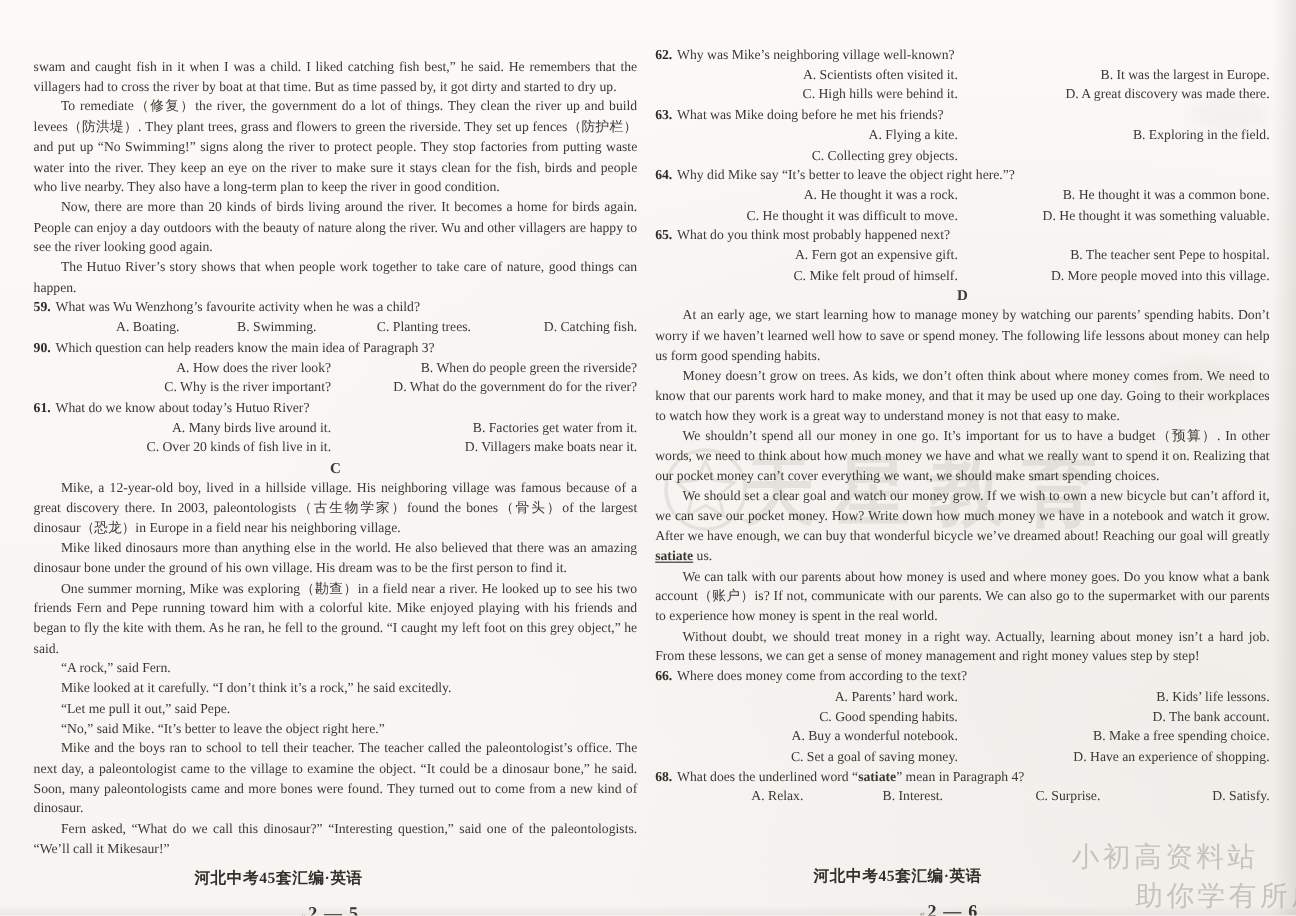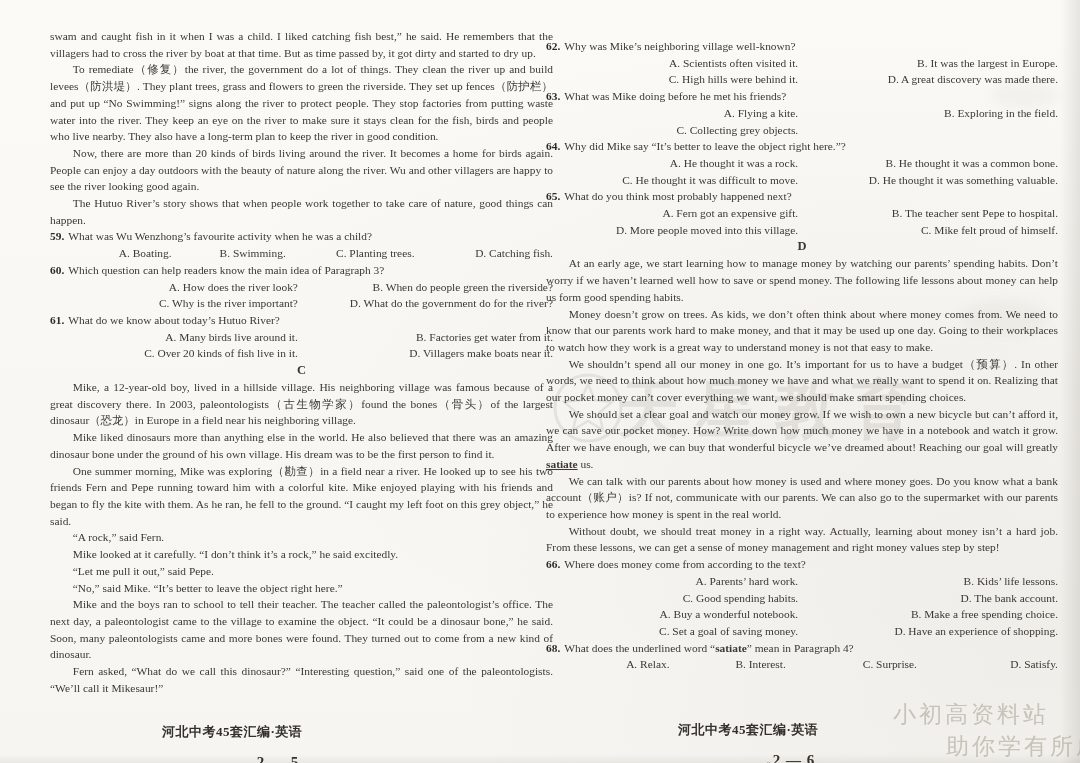--- a/index.html
+++ b/index.html
@@ -13,21 +13,21 @@
     background:
       radial-gradient(ellipse at 80% 45%, rgba(120,113,100,0.045), transparent 55%),
       radial-gradient(ellipse at 95% 85%, rgba(120,113,100,0.06), transparent 40%),
       linear-gradient(#fbfaf7,#f6f5f1);}
   .edge-r{position:absolute;right:0;top:0;width:20px;height:100%;
     background:linear-gradient(to right,transparent,rgba(90,84,72,0.13));}
   .edge-b{position:absolute;left:0;bottom:0;width:100%;height:9px;
     background:linear-gradient(to bottom,transparent,rgba(90,84,72,0.08));}
 
   .page{position:absolute;font-size:11.4px;line-height:16.7px;text-align:justify;}
-  .page-left{left:28px;top:28px;width:503px;margin-left:22px;}
+  .page-left{left:28px;top:48px;width:503px;}
   .page-right{left:546px;top:38px;width:512px;}
 
   p{margin:0;text-indent:2em;}
   p.noindent{text-indent:0;}
 
   .section-label{text-align:center;font-weight:bold;font-size:12.5px;line-height:17px;text-indent:0;}
 
   .question .stem{text-align:left;}
   .qnum{font-weight:bold;margin-right:4px;color:#2e2b26;}
   .opts{display:grid;padding-left:1.5em;text-align:left;}
@@ -81,21 +81,21 @@
       <div class="stem"><span class="qnum">59.</span><span>What was Wu Wenzhong’s favourite activity when he was a child?</span></div>
       <div class="opts cols4">
         <span class="opt">A. Boating.</span>
         <span class="opt">B. Swimming.</span>
         <span class="opt">C. Planting trees.</span>
         <span class="opt">D. Catching fish.</span>
       </div>
     </div>
 
     <div class="question">
-      <div class="stem"><span class="qnum">60.</span><span>Which question can help readers know the main idea of Paragraph 3?</span></div>
+      <div class="stem"><span class="qnum">90.</span><span>Which question can help readers know the main idea of Paragraph 3?</span></div>
       <div class="opts cols2">
         <span class="opt">A. How does the river look?</span>
         <span class="opt">B. When do people green the riverside?</span>
         <span class="opt">C. Why is the river important?</span>
         <span class="opt">D. What do the government do for the river?</span>
       </div>
     </div>
 
     <div class="question">
       <div class="stem"><span class="qnum">61.</span><span>What do we know about today’s Hutuo River?</span></div>
@@ -149,22 +149,22 @@
         <span class="opt">C. He thought it was difficult to move.</span>
         <span class="opt">D. He thought it was something valuable.</span>
       </div>
     </div>
 
     <div class="question">
       <div class="stem"><span class="qnum">65.</span><span>What do you think most probably happened next?</span></div>
       <div class="opts cols2">
         <span class="opt">A. Fern got an expensive gift.</span>
         <span class="opt">B. The teacher sent Pepe to hospital.</span>
+        <span class="opt">C. Mike felt proud of himself.</span>
         <span class="opt">D. More people moved into this village.</span>
-        <span class="opt">C. Mike felt proud of himself.</span>
       </div>
     </div>
 
     <div class="section-label">D</div>
 
     <p>At an early age, we start learning how to manage money by watching our parents’ spending habits. Don’t worry if we haven’t learned well how to save or spend money. The following life lessons about money can help us form good spending habits.</p>
     <p>Money doesn’t grow on trees. As kids, we don’t often think about where money comes from. We need to know that our parents work hard to make money, and that it may be used up one day. Going to their workplaces to watch how they work is a great way to understand money is not that easy to make.</p>
     <p>We shouldn’t spend all our money in one go. It’s important for us to have a budget（预算）. In other words, we need to think about how much money we have and what we really want to spend it on. Realizing that our pocket money can’t cover everything we want, we should make smart spending choices.</p>
     <p><span>We should set a clear goal and watch our money grow. If we wish to own a new bicycle but can’t afford it, we can save our pocket money. How? Write down how much money we have in a notebook and watch it grow. After we have enough, we can buy that wonderful bicycle we’ve dreamed about! Reaching our goal will greatly </span><span class="kw">satiate</span><span> us.</span></p>
     <p>We can talk with our parents about how money is used and where money goes. Do you know what a bank account（账户）is? If not, communicate with our parents. We can also go to the supermarket with our parents to experience how money is spent in the real world.</p>

